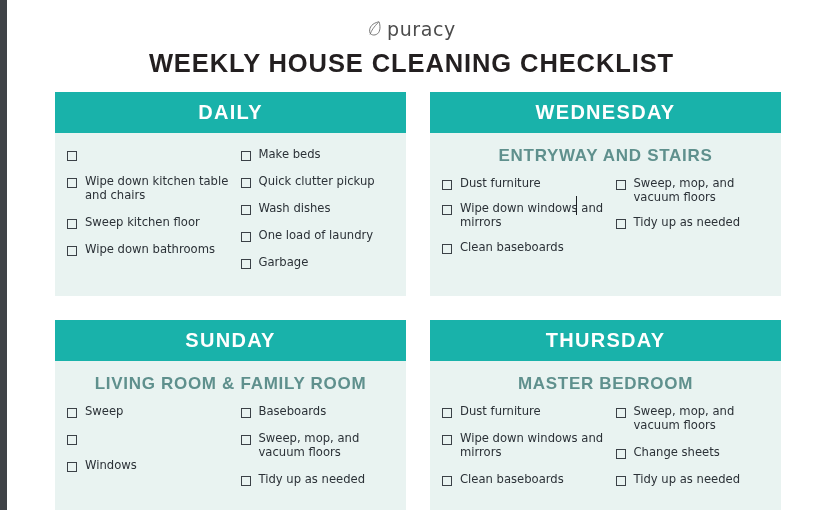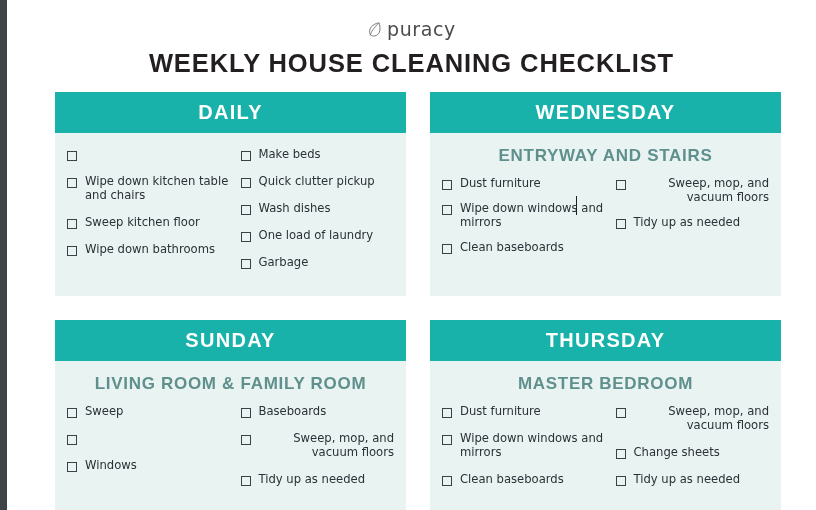--- a/index.html
+++ b/index.html
@@ -34,21 +34,21 @@
   
   #brand {
     width: 100%;
     text-align: center;
     padding-top: 20px;
     height: 22px;
     box-sizing: content-box;
   }
   #brand-inner {
     display: inline-flex;
-    align-items: center;
+    align-items: flex-start;
     gap: 5px;
   }
   #leaf-icon {
     width: 15px;
     height: 17px;
     display: block;
   }
   #brand-name {
     font-family: "DejaVu Sans", sans-serif;
     font-size: 19px;
@@ -114,21 +114,21 @@
   }
 
   .cols {
     display: flex;
     gap: 0px;
   }
   .col {
     width: 50%;
     box-sizing: border-box;
   }
-  .col.right { padding-left: 10px; text-align: right; }
+  .col.right { padding-left: 10px; }
 
   .task {
     display: flex;
     align-items: flex-start;
     gap: 8px;
     margin-bottom: 11px;
   }
   .checkbox {
     flex: 0 0 auto;
     width: 8px;

